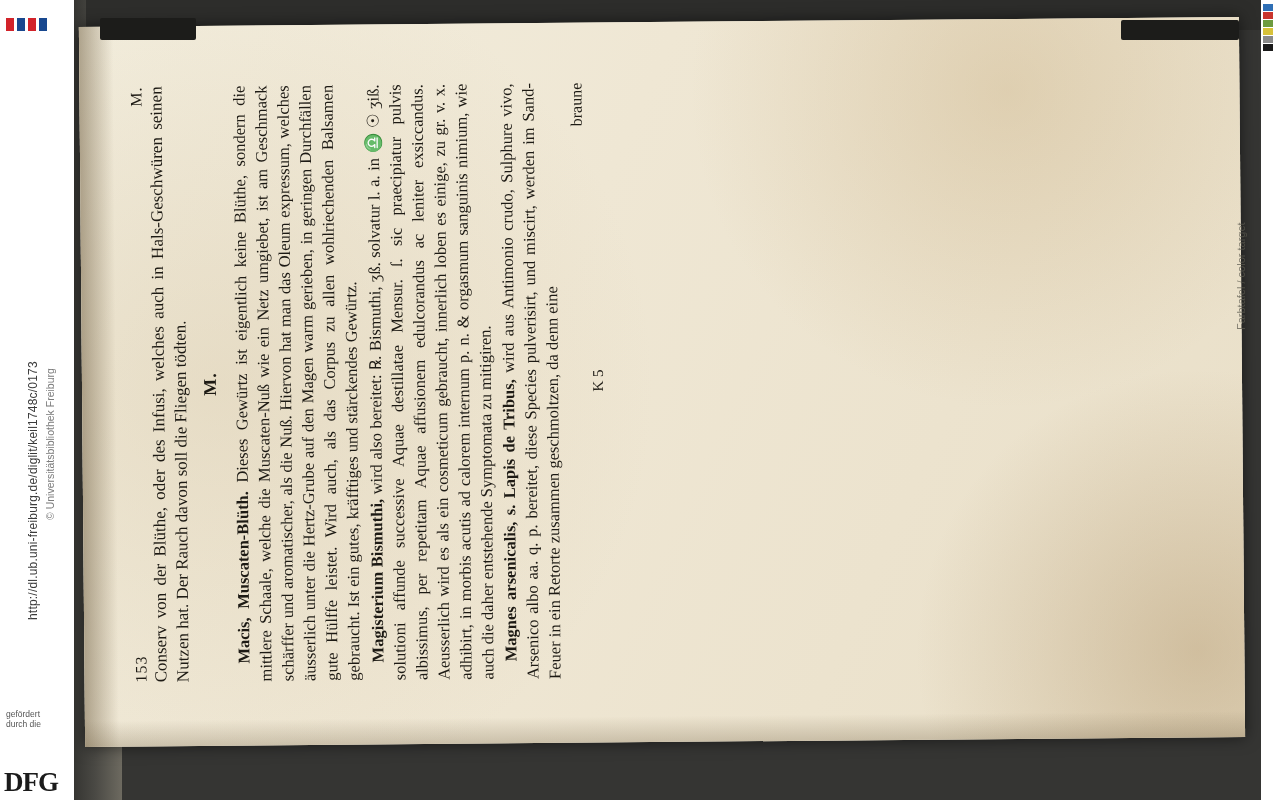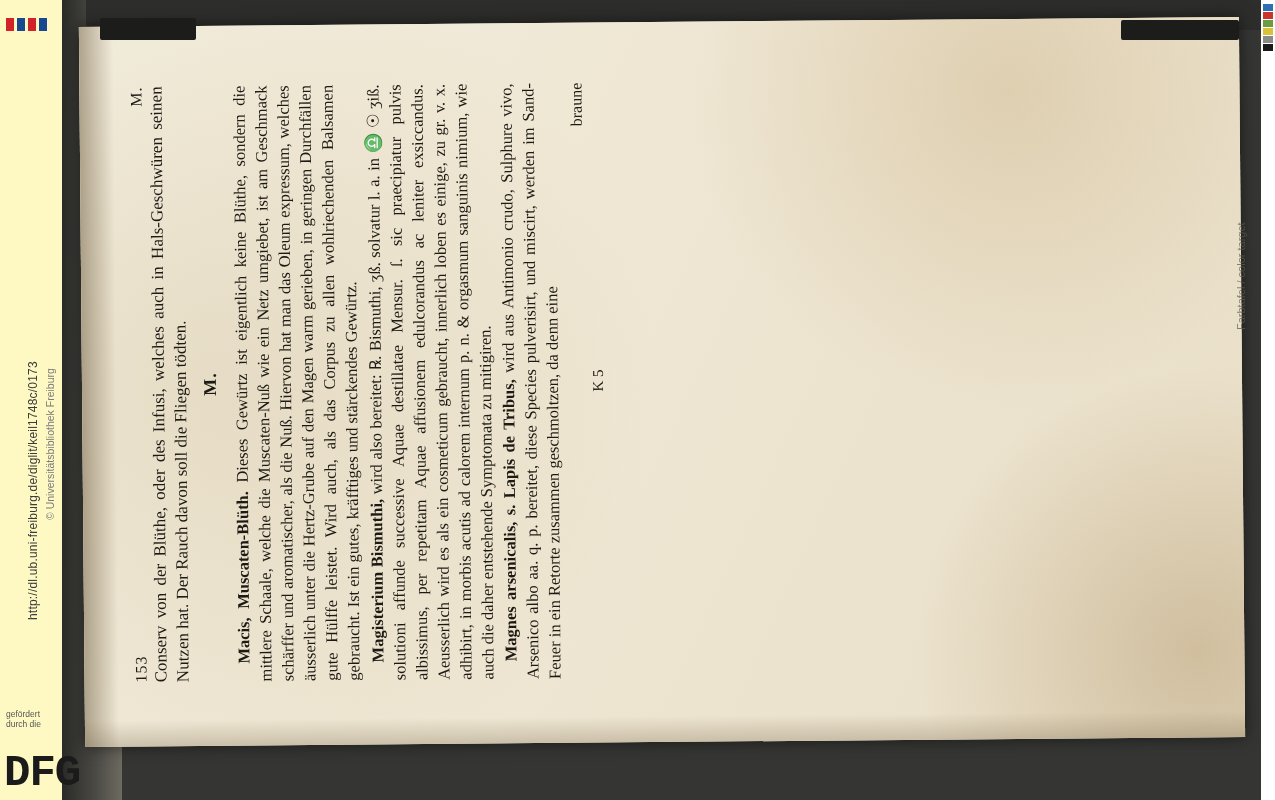--- a/index.html
+++ b/index.html
@@ -18,22 +18,22 @@
     width: 1275px;
     height: 800px;
     background: #3a3a38;
     overflow: hidden;
   }
 
   
   .left-strip {
     position: absolute;
     left: 0; top: 0;
-    width: 62px; height: 800px;
-    background: #fef9c3;
+    width: 74px; height: 800px;
+    background: #ffffff;
     z-index: 5;
   }
   .dfg-mark {
     position: absolute;
     left: 6px; top: 18px;
     width: 42px; height: 14px;
   }
   .dfg-mark i {
     position: absolute;
     display: block;
@@ -77,23 +77,23 @@
     left: 4px; top: 4px;
     font-family: "Liberation Sans", sans-serif;
     font-size: 8.5px;
     color: #555;
     line-height: 1.15;
     width: 56px;
   }
   .dfg-logo {
     position: absolute;
     left: 2px; bottom: 2px;
-    font-family: Liberation Mono, monospace;
+    font-family: Liberation Serif, serif;
     font-weight: bold;
-    font-size: 44px;
+    font-size: 27px;
     letter-spacing: -1px;
     color: #1b1b1b;
   }
 
   
   .right-bars {
     position: absolute;
     right: 0; top: 0;
     width: 14px; height: 800px;
     background: #ffffff;

